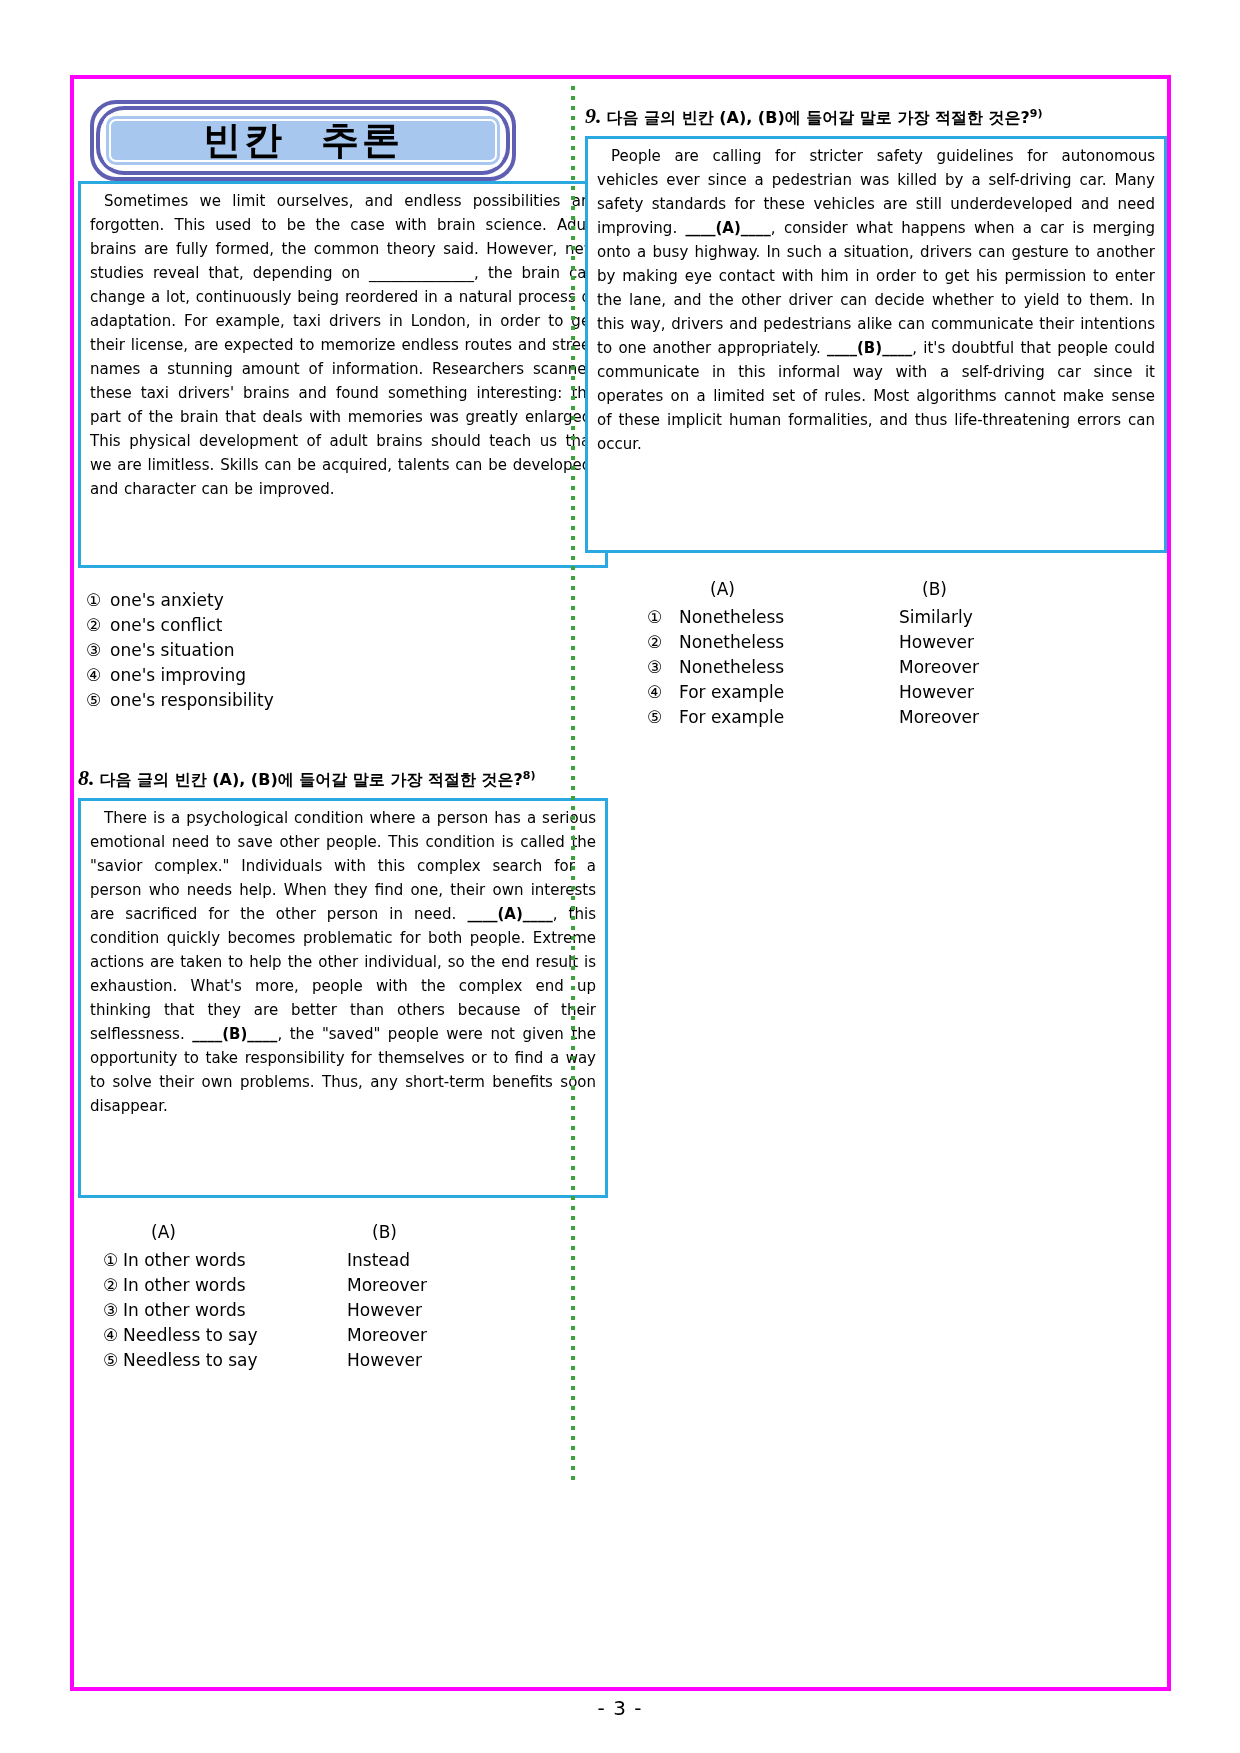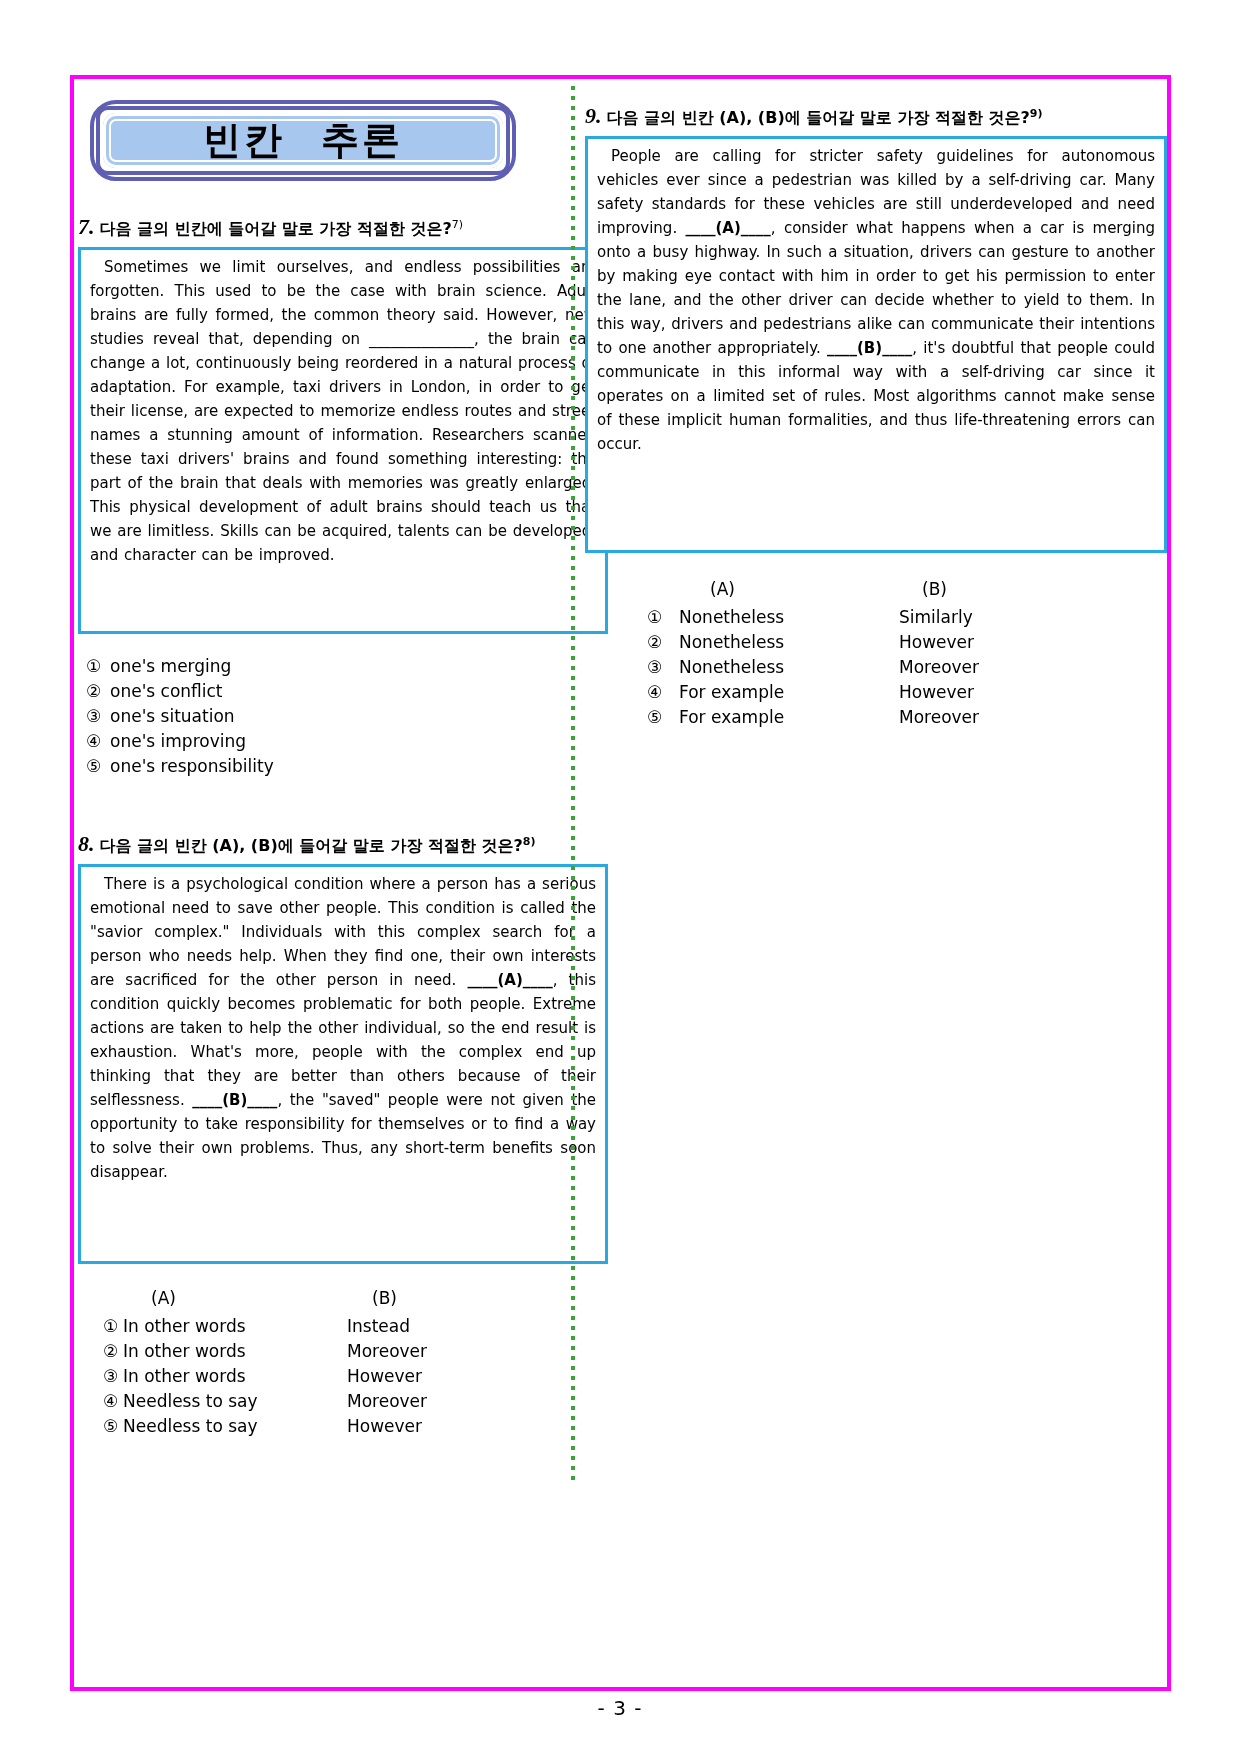--- a/index.html
+++ b/index.html
@@ -20,21 +20,21 @@
   .col-left  { width:484px; flex:none; }
   .divider   {
     flex:none; width:4px; height:1400px; margin:-14px 10px 0 9px;
     background-image:repeating-linear-gradient(to bottom,#3AA33A 0 4px,transparent 4px 10px);
   }
   .col-right { flex:1; min-width:0; }
 
   
   .tb1 { width:426px; margin-left:12px; box-sizing:border-box;
          border:4px solid #5E5EB2; border-radius:26px; padding:2px; }
-  .tb2 { border:4px solid #5E5EB2; border-radius:12px; background:#ffffff; padding:3px; }
+  .tb2 { border:4px solid #5E5EB2; border-radius:28px; background:#ffffff; padding:3px; }
   .tb3 { background:#A8C7EE; border-radius:13px; height:55px;
          box-shadow: inset 0 0 0 3px #ffffff, inset 0 0 0 6px #A8C7EE, inset 0 0 0 8px #ffffff;
          display:flex; align-items:center; justify-content:center; }
   .title-text { font-size:38px; font-weight:bold; letter-spacing:3px; word-spacing:20px; }
 
   
   .qhead { font-size:16px; font-weight:bold; white-space:nowrap; }
   .qnum  { font-family:"Liberation Serif","DejaVu Serif",serif;
            font-style:italic; font-weight:bold; font-size:22px; margin-right:5px; }
   sup.fnote { font-size:11px; font-weight:bold; }
@@ -93,32 +93,29 @@
     <div class="col-left">
 
       <div class="tb1">
         <div class="tb2">
           <div class="tb3">
             <span class="title-text">빈칸 추론</span>
           </div>
         </div>
       </div>
 
-      <div class="qhead qhead-7">
-        <span class="qnum">7.</span><span class="qprompt">다음 글의 빈칸에 들어갈 말로 가장 적절한 것은?</span><sup class="fnote light">7)</sup>
-      </div>
 
       <div class="passage-box pb-left box-7">
         <p class="passage"><span>Sometimes we limit ourselves, and endless possibilities are forgotten. This used to be the case with brain science. Adult brains are fully formed, the common theory said. However, new studies reveal that, depending on </span><span class="blank">______________</span><span>, the brain can change a lot, continuously being reordered in a natural process of adaptation. For example, taxi drivers in London, in order to get their license, are expected to memorize endless routes and street names  a stunning amount of information. Researchers scanned these taxi drivers' brains and found something interesting: the part of the brain that deals with memories was greatly enlarged. This physical development of adult brains should teach us that we are limitless. Skills can be acquired, talents can be developed, and character can be improved.</span></p>
       </div>
 
       <div class="opts q7opts">
         <div class="optrow">
           <span class="onum">①</span>
-          <span>one's merging</span>
+          <span>one's anxiety</span>
         </div>
         <div class="optrow">
           <span class="onum">②</span>
           <span>one's conflict</span>
         </div>
         <div class="optrow">
           <span class="onum">③</span>
           <span>one's situation</span>
         </div>
         <div class="optrow">

